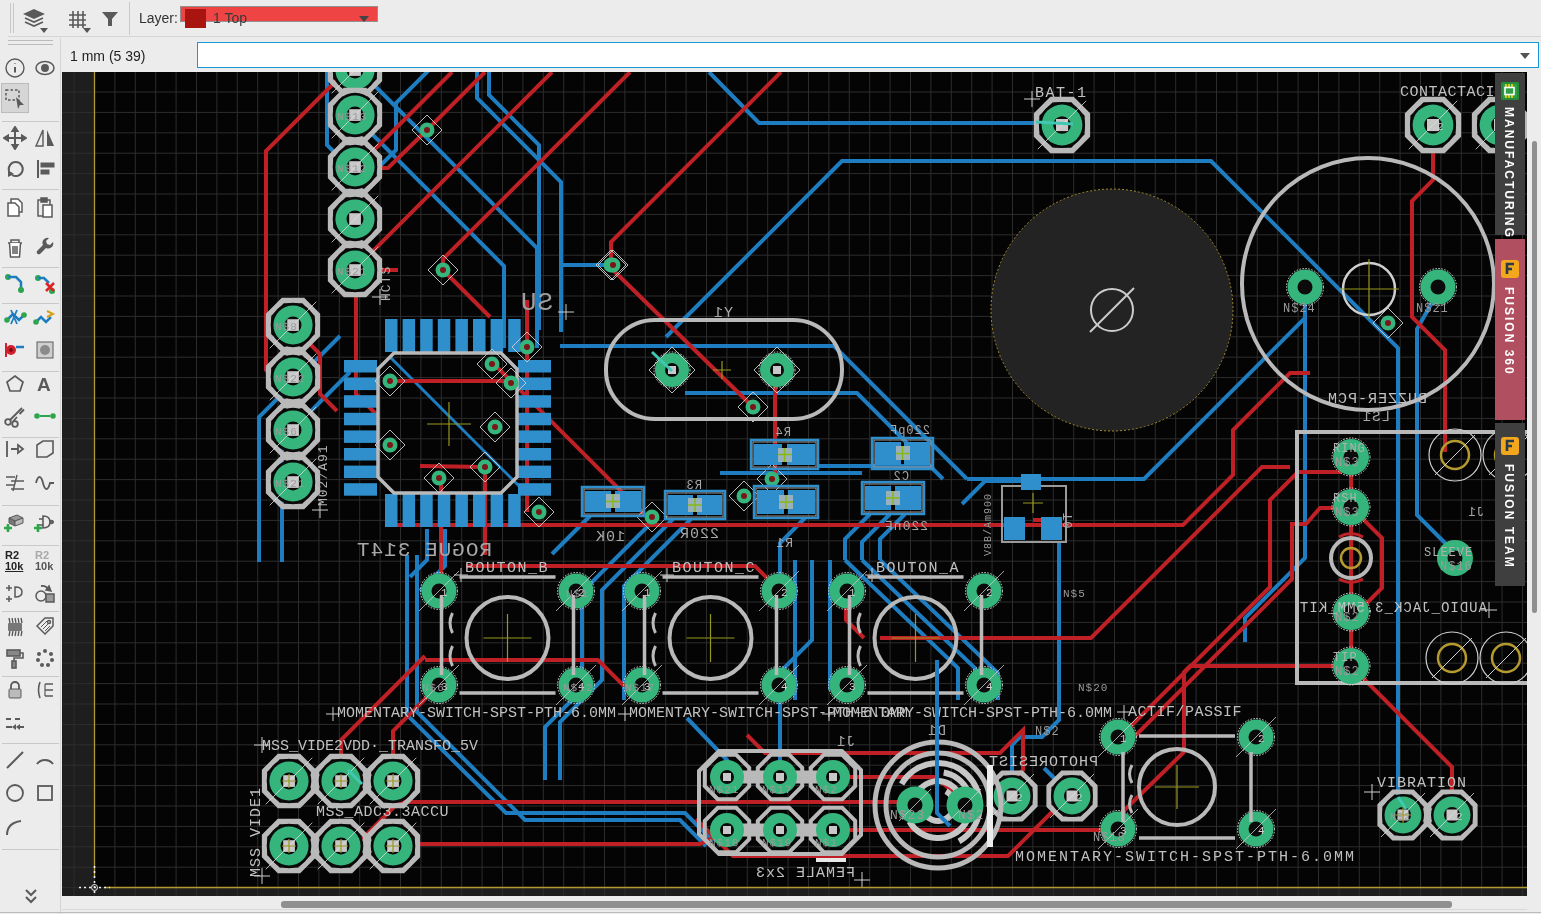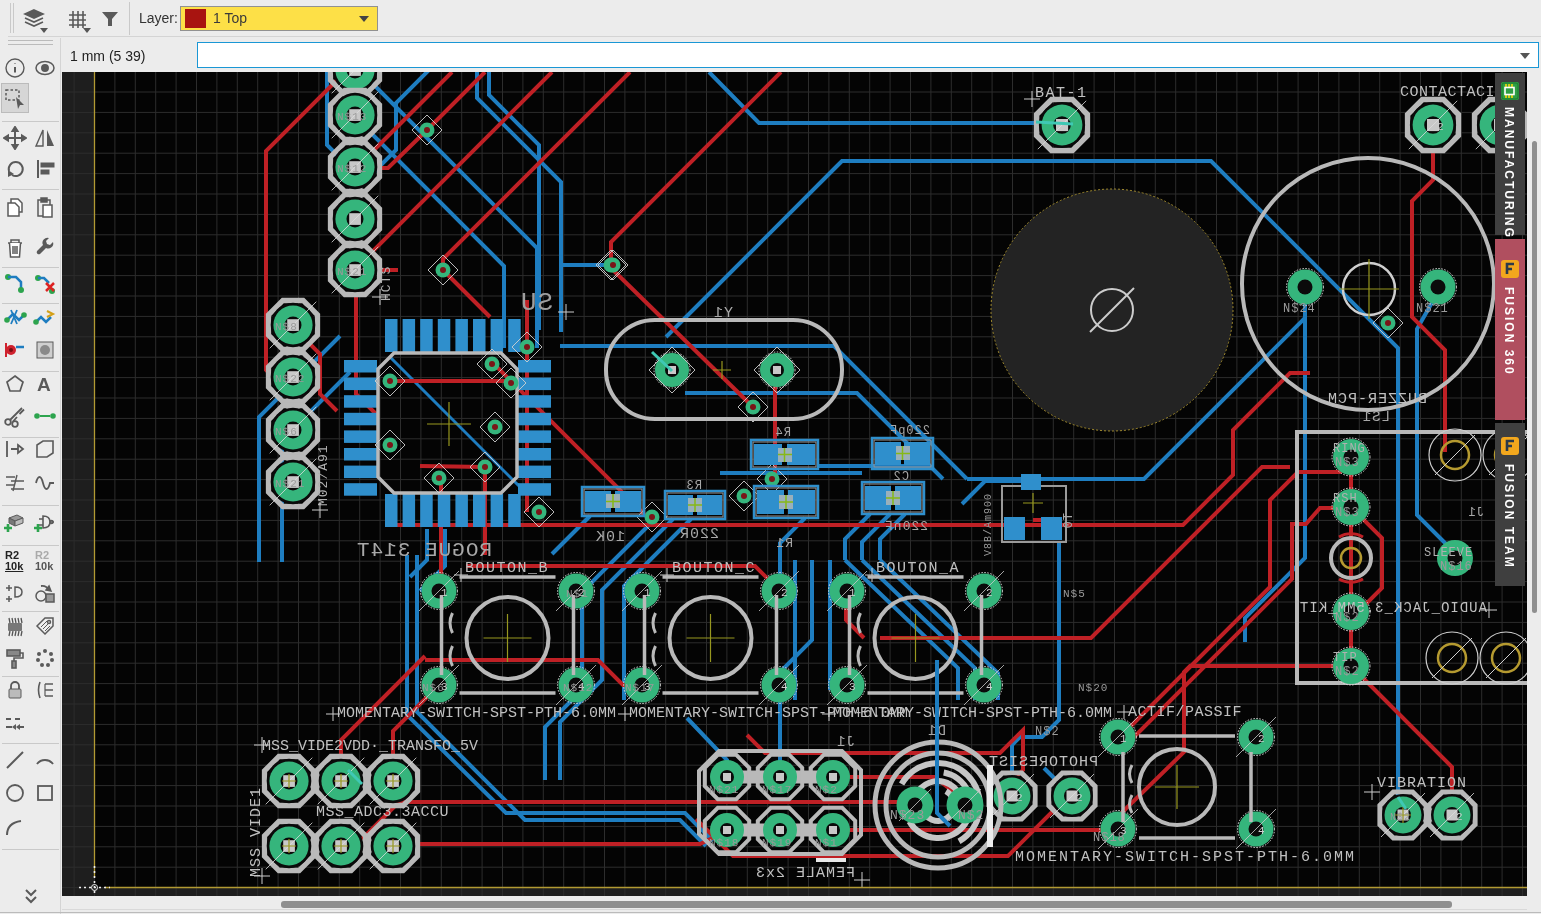--- a/index.html
+++ b/index.html
@@ -38,21 +38,21 @@
         </svg>
         <span class="caret"></span>
       </div>
       <div class="tbtn" style="left:88px;top:4px;width:28px;height:30px;">
         <svg width="24" height="24" viewBox="0 0 24 24">
           <path d="M4 5 H20 L14 12 V19 L10 19 V12 Z" fill="#5a5a5a"></path>
         </svg>
       </div>
  <div style="position:absolute;left:121px;top:2px;width:1px;height:33px;background:#c9c9c9;"></div>
  <div style="position:absolute;left:131px;top:10px;font-size:14px;color:#333;">Layer:</div>
- <div style="position:absolute;left:172px;top:6px;width:198px;height:25px;background:#fde047;border:1px solid #919191;">
+ <div style="position:absolute;left:172px;top:6px;width:198px;height:16px;background:#ef4444;border:1px solid #919191;">
    <div style="position:absolute;left:4px;top:2px;width:21px;height:19px;background:#a81410;"></div>
    <div style="position:absolute;left:32px;top:3px;font-size:14px;color:#3a3a3a;">1 Top</div>
    <div style="position:absolute;right:8px;top:9px;width:0;height:0;border-left:5px solid transparent;border-right:5px solid transparent;border-top:6px solid #444;"></div>
  </div>
 </div>
 <div id="row2">
  <div style="position:absolute;left:8px;top:10px;font-size:14px;color:#222;">1 mm (5 39)</div>
  <div style="position:absolute;left:135px;top:4px;width:1342px;height:26px;background:#fff;border:1.5px solid #1a97d5;">
   <div style="position:absolute;right:8px;top:10px;width:0;height:0;border-left:5px solid transparent;border-right:5px solid transparent;border-top:6px solid #555;"></div>
  </div>

